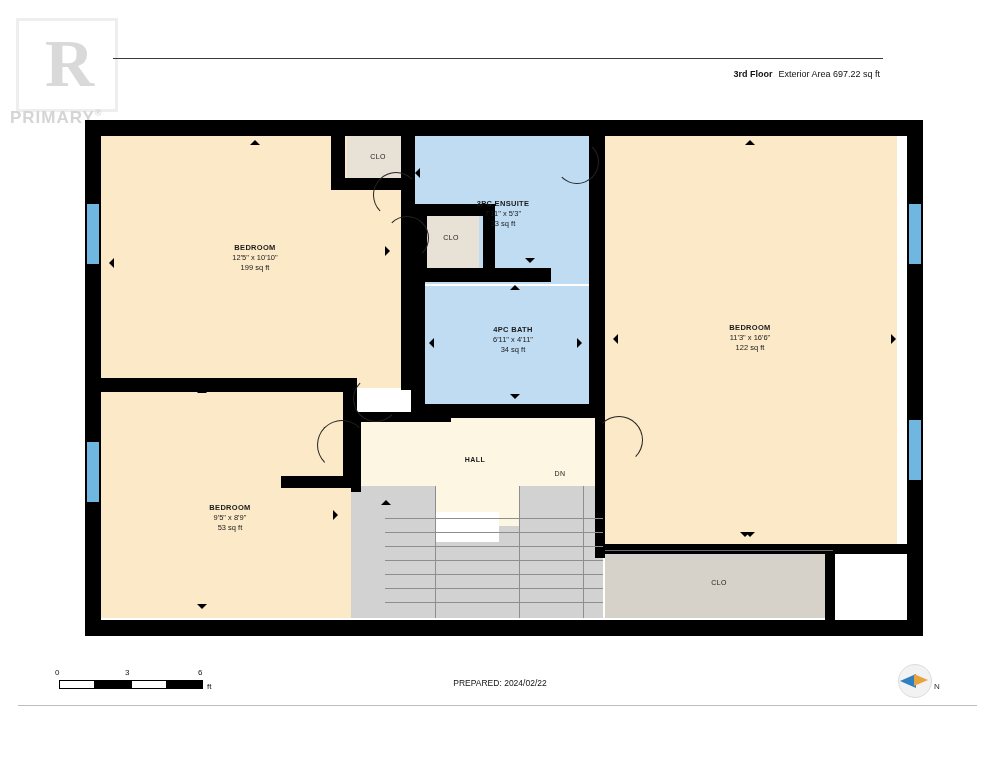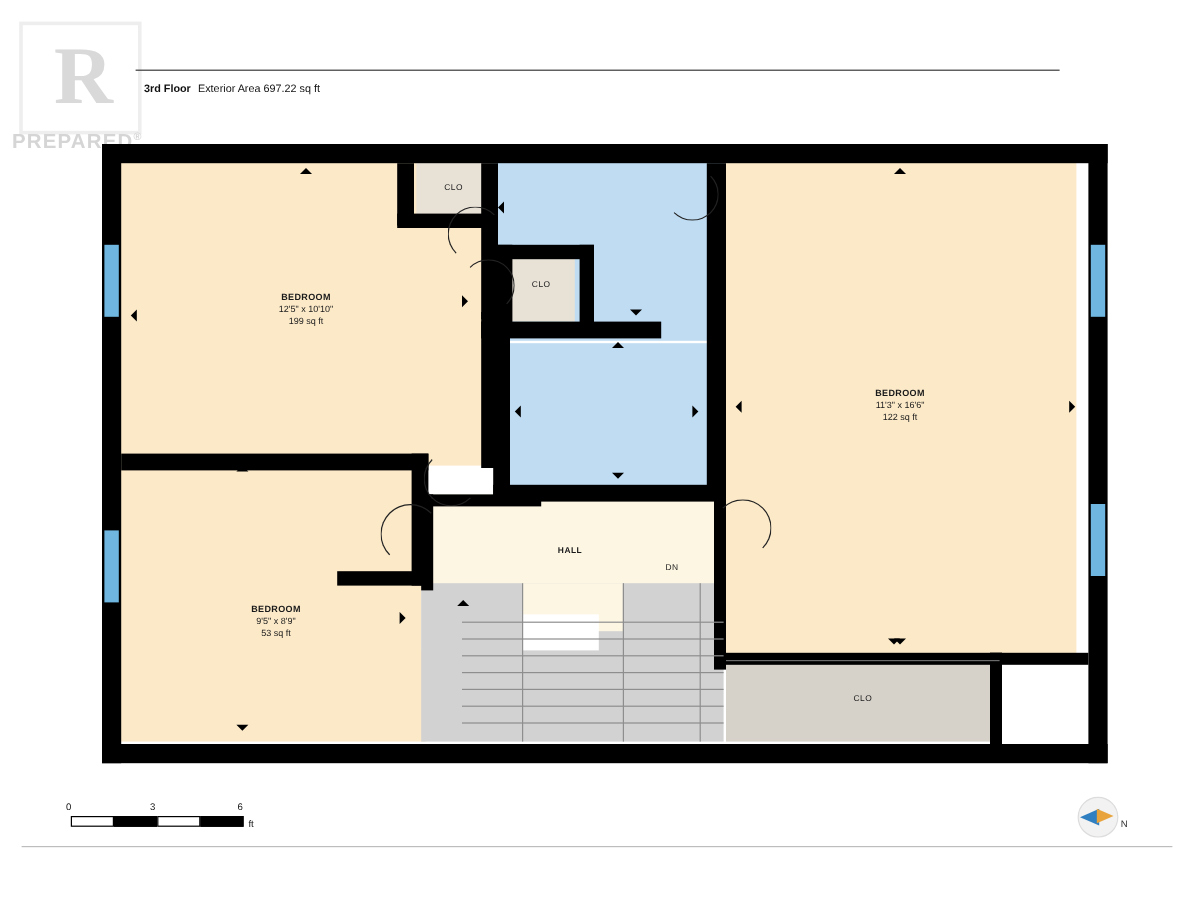--- a/index.html
+++ b/index.html
@@ -73,21 +73,21 @@
     top: 58px;
     width: 770px;
     height: 1px;
     background: #3a3a3a;
   }
   .subhead {
     position: absolute;
     left: 120px;
     top: 67px;
     width: 760px;
-    text-align: left;
+    text-align: right;
     font-size: 9px;
     color: #111111;
     line-height: 14px;
   }
   .subhead .floor-label { font-weight: bold; margin-right: 6px; }
   .subhead .line2 { display: block; }
 
   
   .plan {
     position: absolute;
@@ -211,21 +211,21 @@
 </head>
 <body>
 
 <div class="page">
 
   <div class="realtor-logo">
     <div class="realtor-mark">
       <div class="realtor-r">R</div>
     </div>
     <div class="realtor-word">
-      <span>PREPARED</span><sup>®</sup>
+      <span>PRIMARY</span><sup>®</sup>
     </div>
   </div>
 
   <div class="title-rule"></div>
   <div class="subhead">
     <span class="floor-label">3rd Floor</span><span>Exterior Area 697.22 sq ft</span>
   </div>
 
   <div class="plan">
 
@@ -335,40 +335,51 @@
       <div class="dim">9'5" x 8'9"</div>
       <div class="area">53 sq ft</div>
     </div>
 
     <div class="label" style="left:605px;top:203px;width:120px;">
       <div class="nm">BEDROOM</div>
       <div class="dim">11'3" x 16'6"</div>
       <div class="area">122 sq ft</div>
     </div>
 
-
+    <div class="label" style="left:358px;top:79px;width:120px;">
+      <div class="nm">3PC ENSUITE</div>
+      <div class="dim">7'11" x 5'3"</div>
+      <div class="area">33 sq ft</div>
+    </div>
+
+    <div class="label" style="left:368px;top:205px;width:120px;">
+      <div class="nm">4PC BATH</div>
+      <div class="dim">6'11" x 4'11"</div>
+      <div class="area">34 sq ft</div>
+    </div>
 
     <div class="label-sm" style="left:263px;top:33px;width:60px;">CLO</div>
     <div class="label-sm" style="left:336px;top:114px;width:60px;">CLO</div>
     <div class="label-sm" style="left:604px;top:459px;width:60px;">CLO</div>
     <div class="label-sm" style="left:360px;top:336px;width:60px;font-weight:bold;">HALL</div>
     <div class="label-sm" style="left:445px;top:350px;width:60px;">DN</div>
   </div>
 
   <div class="scalebar">
     <div class="tick" style="left:0;">0</div>
     <div class="tick" style="left:70px;">3</div>
     <div class="tick" style="left:143px;">6</div>
     <div class="seg light" style="left:4px;width:36px;"></div>
     <div class="seg dark" style="left:40px;width:36px;"></div>
     <div class="seg light" style="left:76px;width:36px;"></div>
     <div class="seg dark" style="left:112px;width:36px;"></div>
     <div class="unit">ft</div>
   </div>
 
+  <div class="prepared">PREPARED: 2024/02/22</div>
 
   <div class="compass">
     <div class="dial"></div>
     <div class="needle-w"></div>
     <div class="needle-e"></div>
     <div class="n-letter">N</div>
   </div>
 
   <div class="footer-rule"></div>
 

